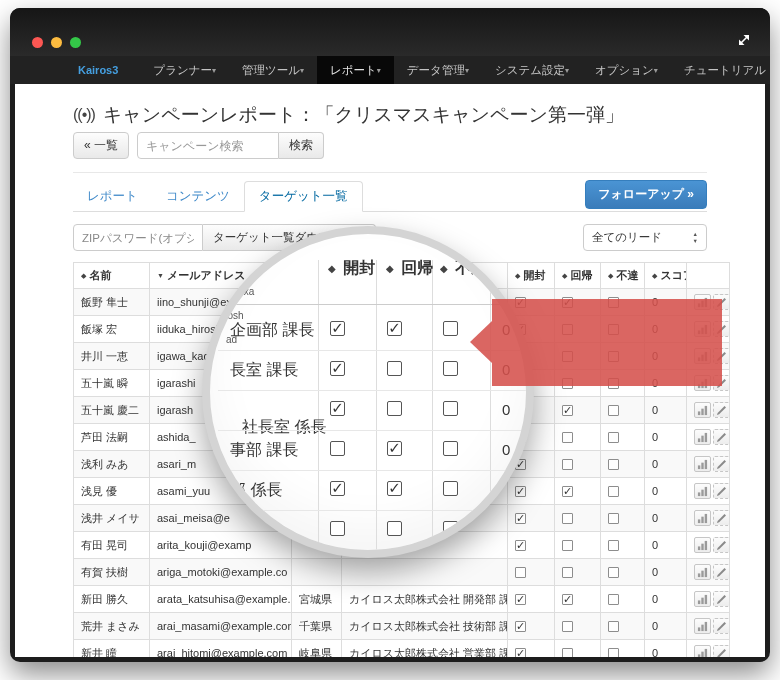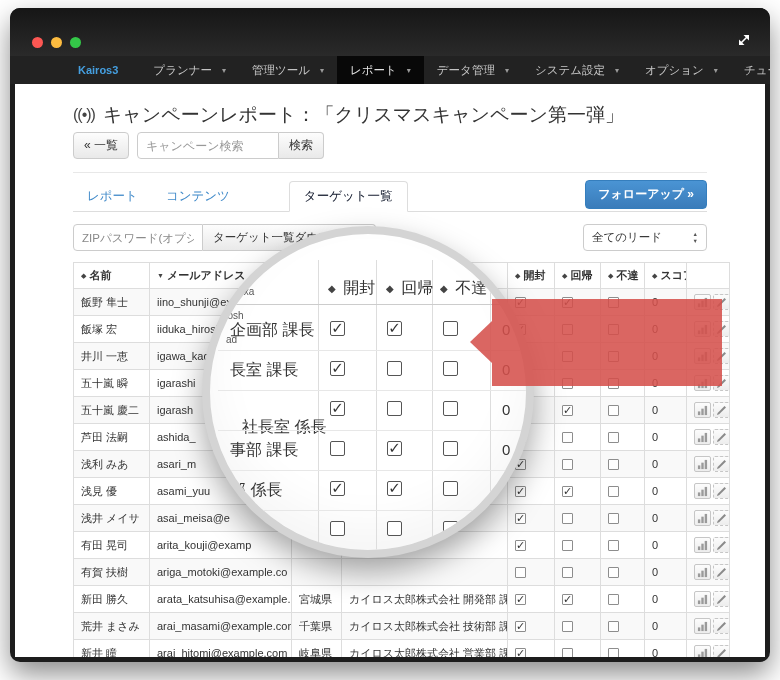--- a/index.html
+++ b/index.html
@@ -14,21 +14,21 @@
     position:relative; }
   .lights { position:absolute; left:22px; bottom:8px; display:flex; gap:8px; }
   .light { width:11px; height:11px; border-radius:50%; }
   .light.red{ background:#fc5753; } .light.yellow{ background:#fdbc40; } .light.green{ background:#34c748; }
   .expand { position:absolute; right:18px; bottom:8px; width:16px; height:16px; }
 
   
   .navbar { height:28px; background:#222; display:flex; align-items:center;
     padding-left:68px; font-size:11.5px; color:#c8c8c8; }
   .brand { color:#459fe0; font-weight:bold; font-size:11px; margin-right:22px; cursor:pointer; }
-  .nav-item { padding:0 13px; height:28px; display:flex; align-items:center; gap:10px;
+  .nav-item { padding:0 13px; height:28px; display:flex; align-items:center; gap:0;
     cursor:pointer; white-space:nowrap; }
   .nav-item.active { background:#080808; color:#e8e8e8; }
   .caret { font-size:8px; color:#9a9a9a; }
 
   
   .content { position:absolute; left:5px; right:5px; top:76px; bottom:5px;
     background:#fff; overflow:hidden; }
   
   .page-title { position:absolute; left:58px; top:18px; font-size:19px; color:#333;
     display:flex; align-items:center; gap:8px; white-space:nowrap; }
@@ -41,22 +41,22 @@
   .search-input { width:142px; height:27px; border:1px solid #ccc;
     border-radius:4px 0 0 4px; padding:0 8px; font-size:12px; color:#555; font-family:inherit; }
   .search-input::placeholder { color:#999; }
   .btn-search { border-radius:0 4px 4px 0; border-left:none; }
   .divider { position:absolute; left:58px; right:58px; top:88px; border-top:1px solid #e8e8e8; }
 
   
   .tabs { position:absolute; left:58px; right:58px; top:100px; height:28px;
     border-bottom:1px solid #ddd; display:flex; align-items:flex-end; }
   .tab { font-size:12.5px; color:#428bca; padding:6px 14px; cursor:pointer; white-space:nowrap; }
-  .tab.active { color:#0f172a; background:#fff; border:1px solid #ddd; border-bottom:1px solid #fff;
-    border-radius:4px 4px 0 0; margin-bottom:-1px;margin-left:45px; }
+  .tab.active { color:#0369a1; background:#fff; border:1px solid #ddd; border-bottom:1px solid #fff;
+    border-radius:4px 4px 0 0; margin-bottom:-1px; }
   .btn-followup { position:absolute; right:58px; top:96px; background:linear-gradient(#4a94d4,#3a7cba);
     border:1px solid #357ebd; color:#fff; font-size:12px; font-weight:bold;
     padding:5px 12px; border-radius:4px; cursor:pointer; }
 
   
   .controls { position:absolute; left:58px; right:58px; top:140px; height:28px; }
   .zip-input { width:130px; height:27px; border:1px solid #ccc; border-radius:4px 0 0 4px;
     padding:0 8px; font-size:11.5px; font-family:inherit; color:#555; float:left; }
   .zip-input::placeholder { color:#888; }
   .btn-download { border-radius:0 4px 4px 0; border-left:none; float:left; height:27px;
@@ -85,21 +85,21 @@
 
   
   .magnifier { position:absolute; left:187px; top:142px; width:332px; height:332px;
     border-radius:50%; background:#fff; border:8px solid #d4d4d4;
     box-shadow:0 14px 30px rgba(0,0,0,.35), inset 0 -25px 45px rgba(0,0,0,.04);
     z-index:5; }
   .mag-inner { position:absolute; inset:0; border-radius:50%; overflow:hidden;
     font-size:16px; color:#333; }
   .mag-vline { position:absolute; top:26px; bottom:0; width:1px; background:#ddd; }
   .mag-hline { position:absolute; left:8px; right:0; height:1px; background:#e7e7e7; }
-  .mag-head { position:absolute; top:44px; font-weight:normal; font-size:16px; white-space:nowrap; }
+  .mag-head { position:absolute; top:24px; font-weight:bold; font-size:16px; white-space:nowrap; }
   .mag-head .sort-ic { font-size:10px; }
   .mag-row-label { position:absolute; font-size:16px; white-space:nowrap; }
   .mag-cbx { position:absolute; width:15px; height:15px; border:1.5px solid #555;
     border-radius:2px; background:#fff; font-size:15px; line-height:12px; text-align:center; }
   .mag-score { position:absolute; font-size:15px; }
   .frag { position:absolute; color:#555; font-size:10px; white-space:nowrap; }
   .frag.hd { font-weight:bold; font-size:12px; color:#333; }
 
   
   .callout { position:absolute; left:477px; top:215px; width:230px; height:87px;

